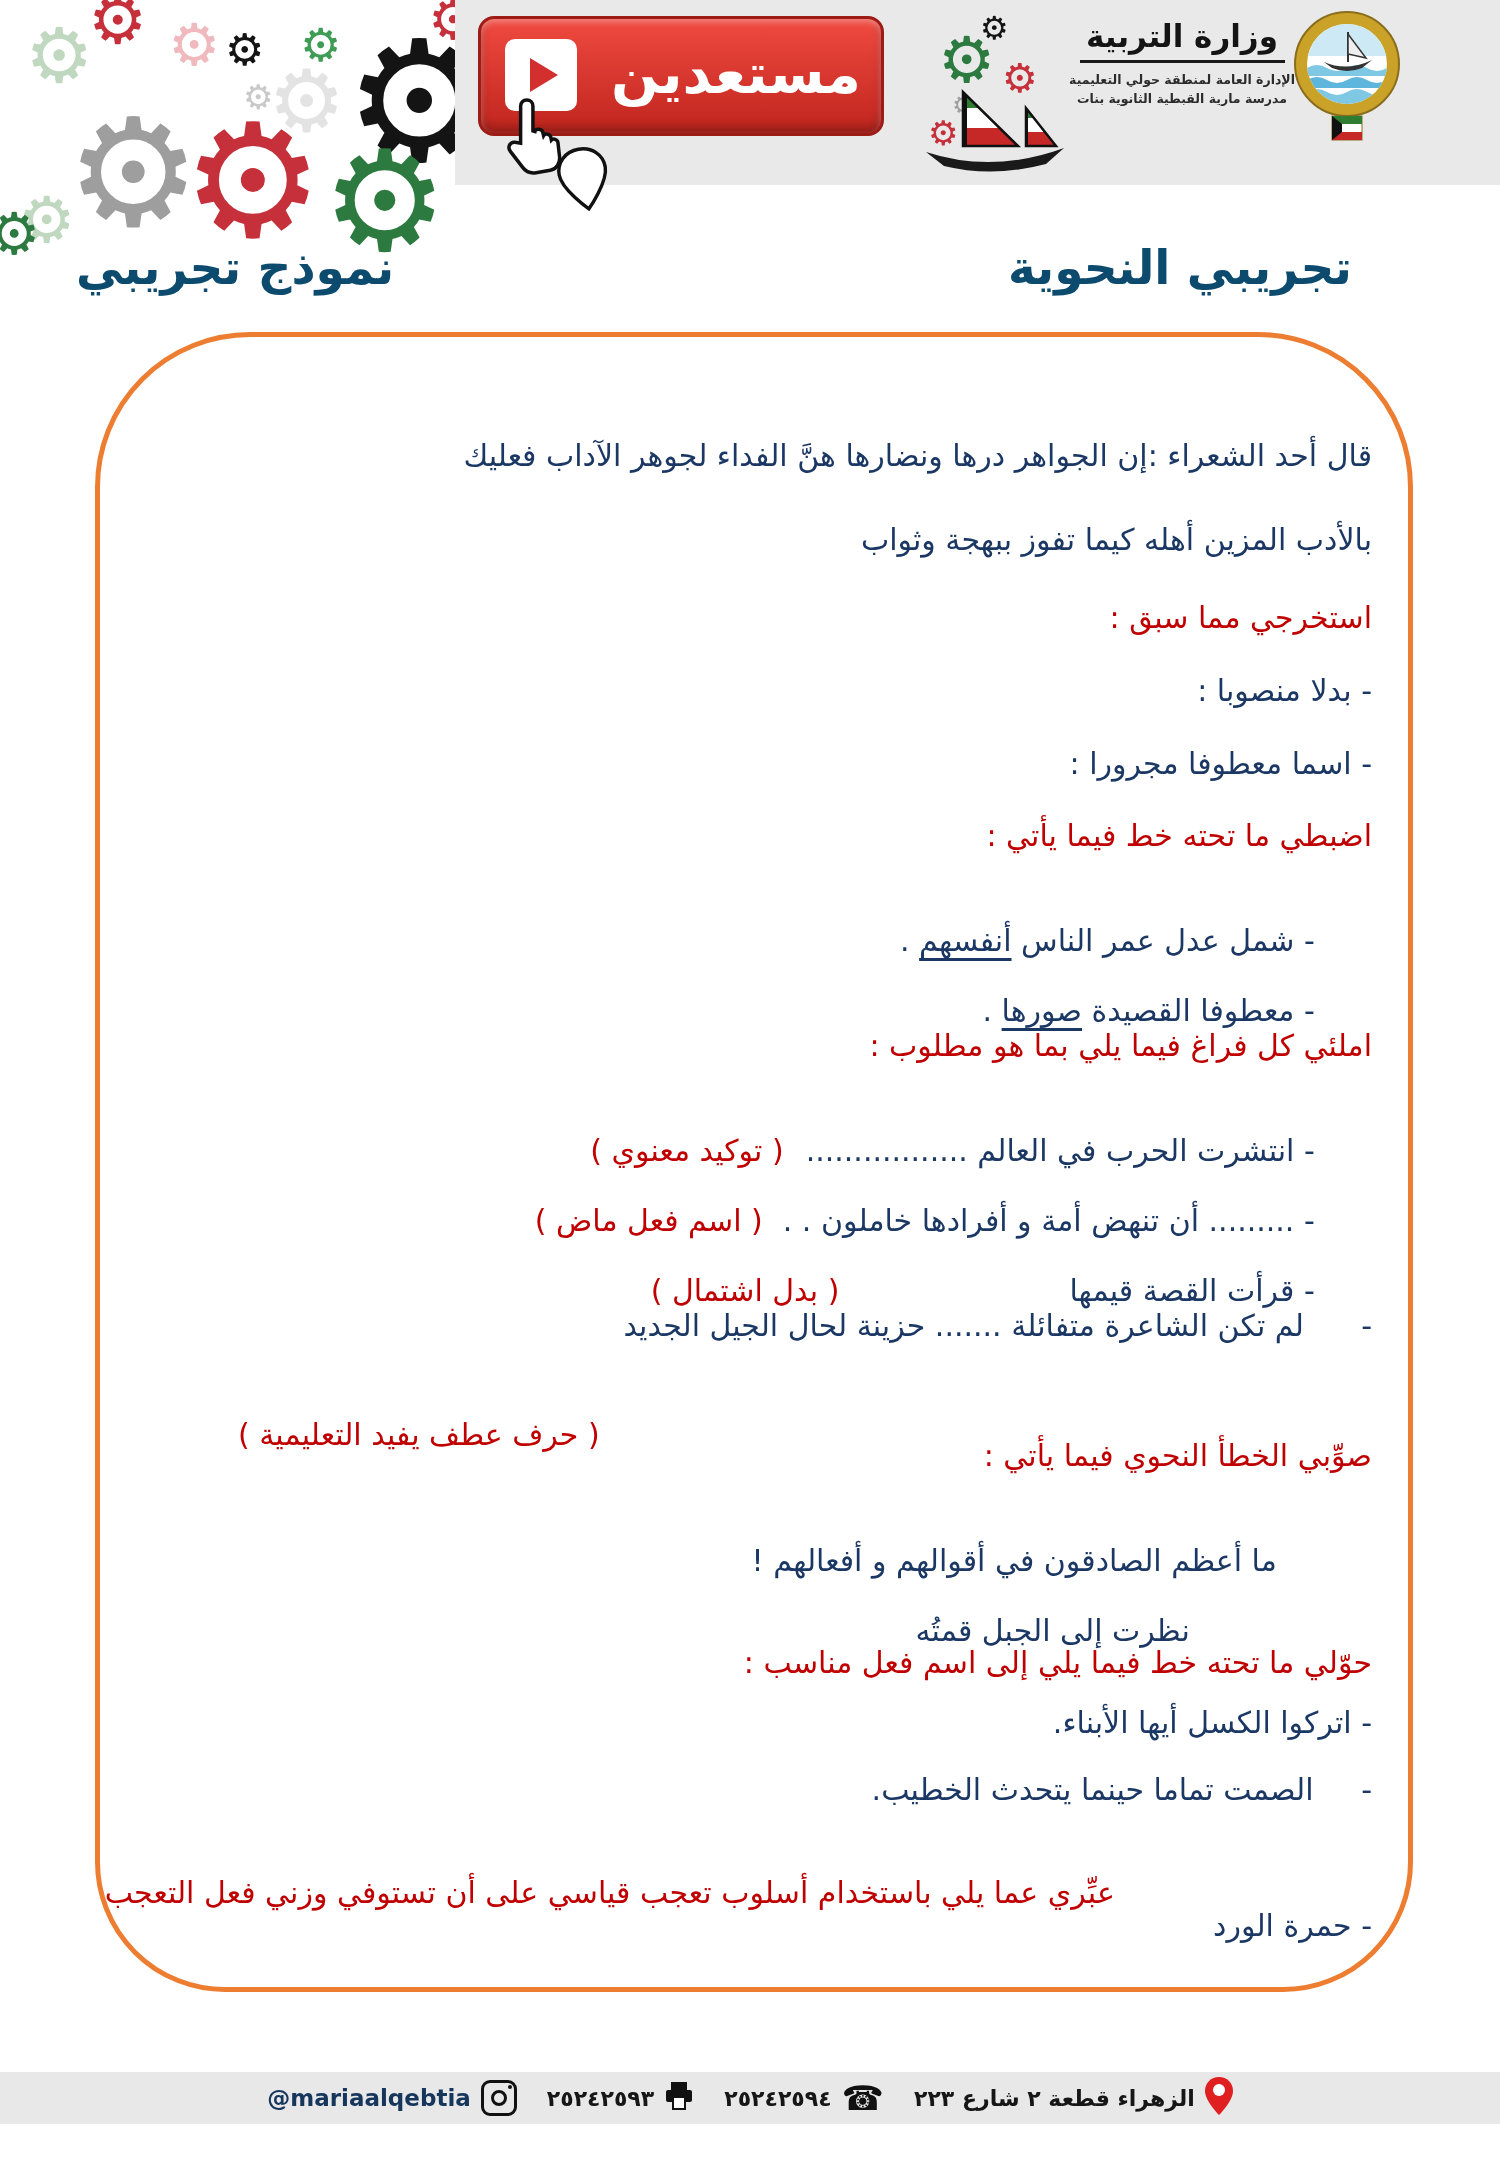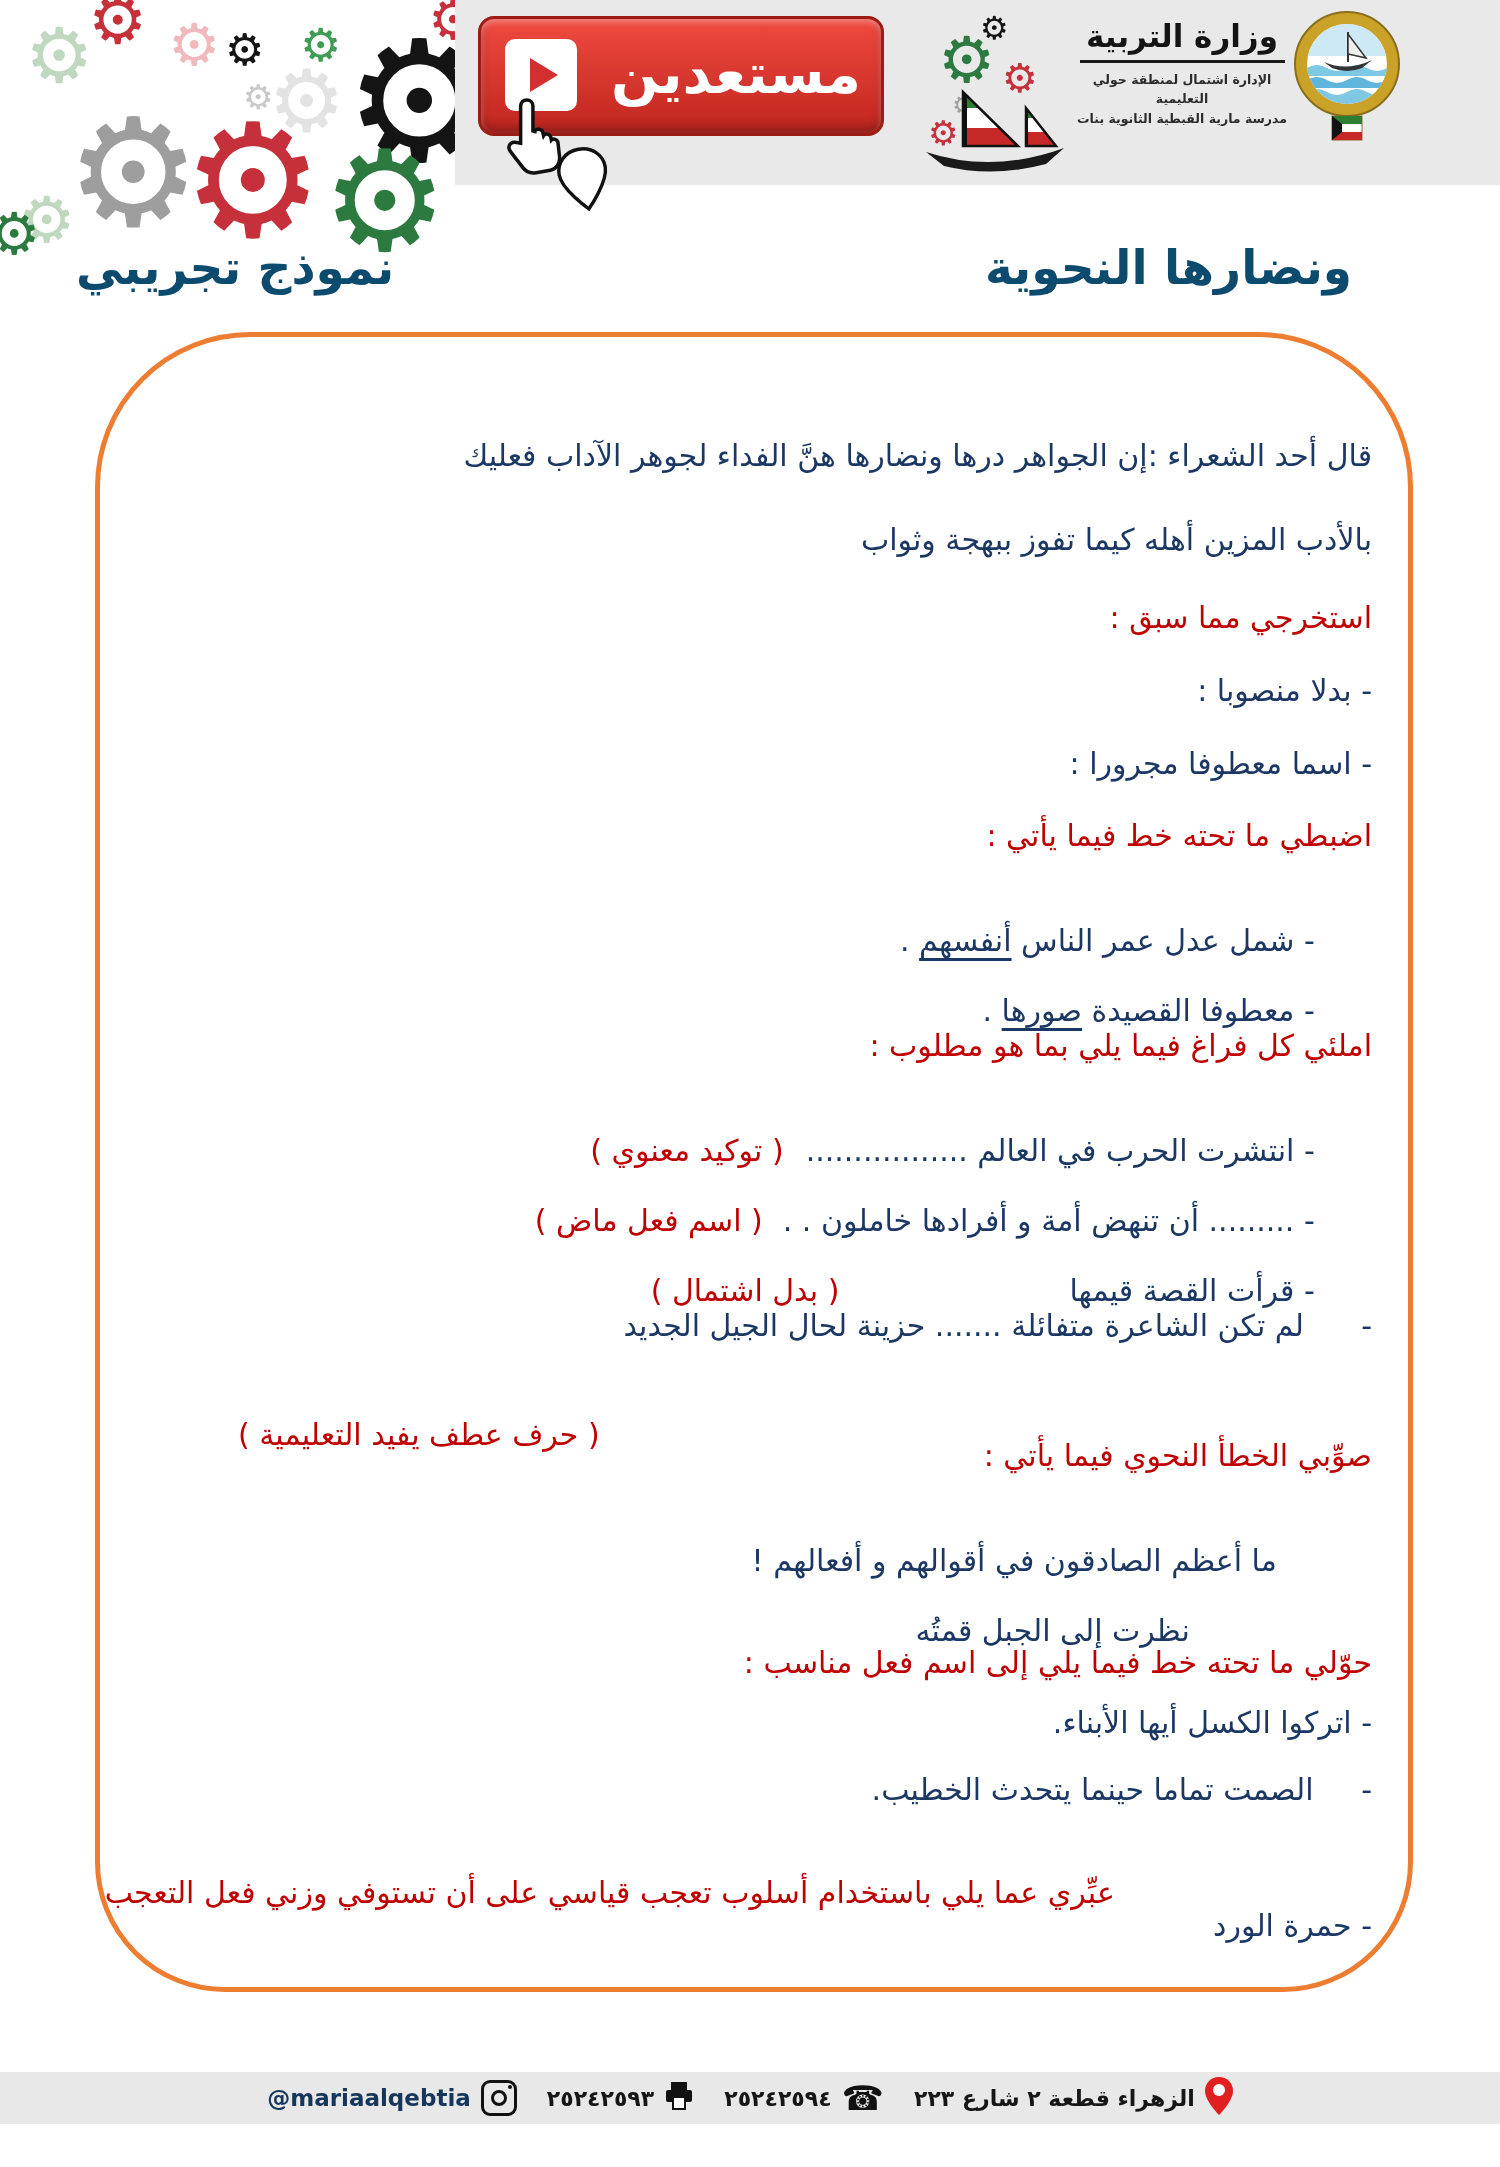--- a/index.html
+++ b/index.html
@@ -123,21 +123,21 @@
         <rect x="104" y="16" width="6" height="48" fill="#111"></rect>
       </g>
       <polygon points="108,22 108,60 138,60" fill="none" stroke="#111" stroke-width="2.5"></polygon>
       <path d="M8 66 Q75 88 146 62 L128 78 Q75 92 26 80 Z" fill="#1a1a1a"></path>
     </svg>
   </div>
 
   <div class="ministry-block">
     <div class="ministry-title">وزارة التربية</div>
     <div class="ministry-rule"></div>
-    <div class="ministry-sub">الإدارة اشتمال لمنطقة حولي التعليمية</div>
+    <div class="ministry-sub">الإدارة العامة لمنطقة حولي التعليمية</div>
     <div class="ministry-sub">مدرسة مارية القبطية الثانوية بنات</div>
   </div>
 
   <div style="position:absolute;left:1288px;top:10px;">
     <svg width="118" height="142" viewBox="0 0 118 142">
       <circle cx="59" cy="54" r="52" fill="#C9A227" stroke="#8a6d1d" stroke-width="2"></circle>
       <circle cx="59" cy="54" r="40" fill="#fff"></circle>
       <clipPath id="em">
           <circle cx="59" cy="54" r="40"></circle>
         </clipPath>
@@ -150,21 +150,21 @@
         <line x1="60" y1="22" x2="60" y2="52" stroke="#333" stroke-width="2"></line>
         <polygon points="60,24 78,48 60,44" fill="#eee" stroke="#333" stroke-width="1.5"></polygon>
       </g>
       <rect x="44" y="106" width="30" height="24" fill="#fff" stroke="#8a6d1d"></rect>
       <rect x="44" y="106" width="30" height="8" fill="#2e7d32"></rect>
       <rect x="44" y="122" width="30" height="8" fill="#c62828"></rect>
       <polygon points="44,106 54,114 54,122 44,130" fill="#111"></polygon>
     </svg>
   </div>
 
-  <div class="page-title right">ونضارها النحوية</div>
+  <div class="page-title right">تجريبي النحوية</div>
   <div class="page-title left">نموذج تجريبي</div>
 
   <div class="worksheet-box"></div>
 
   <div class="content">
     <div class="line" style="top:438px">قال أحد الشعراء :إن الجواهر درها ونضارها هنَّ الفداء لجوهر الآداب فعليك</div>
     <div class="line" style="top:522px">بالأدب المزين أهله كيما تفوز ببهجة وثواب</div>
 
     <div class="line red" style="top:600px">استخرجي مما سبق :</div>
     <div class="line" style="top:673px">- بدلا منصوبا :</div>

